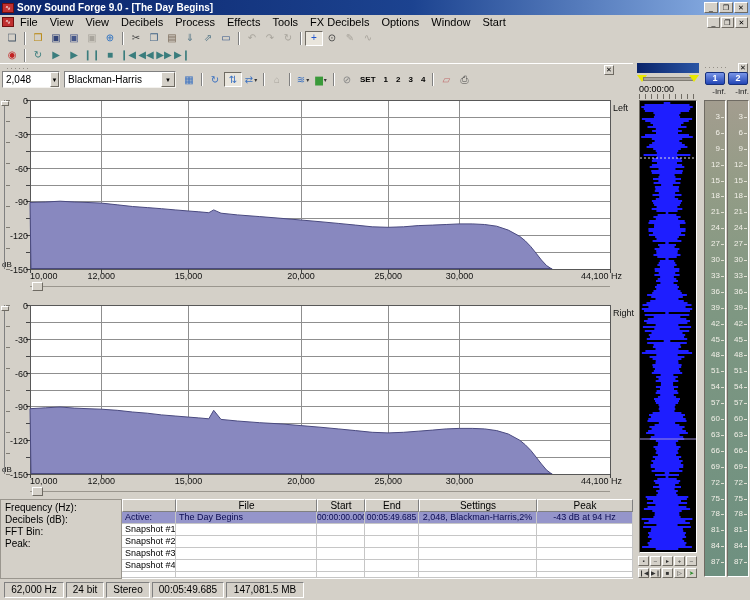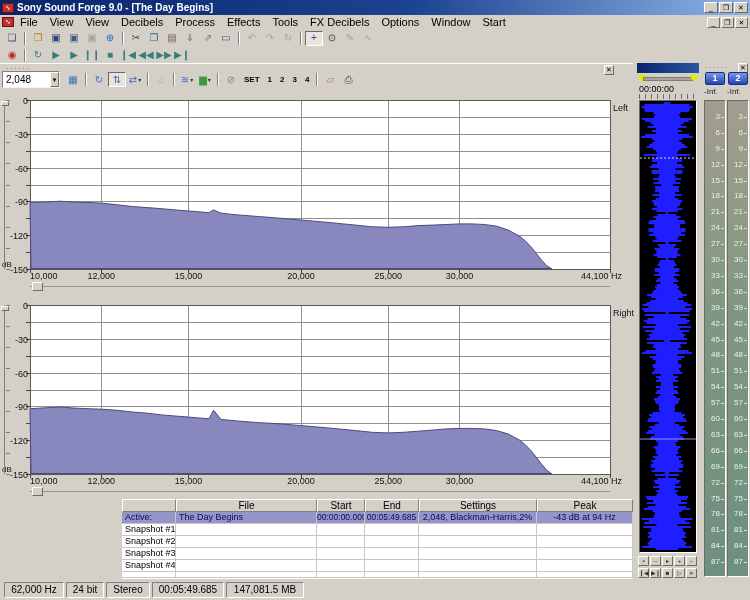--- a/index.html
+++ b/index.html
@@ -82,21 +82,21 @@
     border:1px solid;border-color:#6f6b63 #fff #fff #6f6b63}
   .ov-btnrow{position:absolute;left:1px;width:60px;display:flex}
   .ov-btn{width:11px;height:10px;background:#d4d0c8;border:1px solid;
     border-color:#fff #6f6b63 #6f6b63 #fff;font-size:6px;line-height:8px;text-align:center;
     margin-right:1px;flex:none}
   
   #meters-panel{position:absolute;left:701px;top:63px;width:49px;height:517px;background:#d4d0c8}
   .ch-btn{position:absolute;top:9px;width:20px;height:13px;border-radius:2px;
     background:linear-gradient(#7a96e8,#2245b5);border:1px solid #16307e;color:#fff;
     font-size:9px;font-weight:bold;text-align:center;line-height:11px}
-  .peak-lab{position:absolute;top:24px;width:22px;font-size:8px;text-align:left;color:#222}
+  .peak-lab{position:absolute;top:24px;width:22px;font-size:8px;text-align:right;color:#222}
   .meter-col{position:absolute;top:37px;width:22px;height:477px;
     background:linear-gradient(180deg,#a39d8f 0%,#939c86 18%,#7e9782 45%,#6e9080 100%);
     border:1px solid;border-color:#6f6b63 #fff #fff #6f6b63}
   .m-lab{position:absolute;right:5px;font-size:8px;color:#f2f0e8;line-height:8px}
   .m-tick{position:absolute;right:1px;width:3px;height:1px;background:#e0ded2}
   
   #statusbar{position:absolute;left:0;top:580px;width:750px;height:20px;background:#d4d0c8;
     display:flex;align-items:center;padding:0 2px;font-size:10px}
   .sb-cell{height:16px;line-height:14px;border:1px solid;border-color:#808080 #fff #fff #808080;
     padding:0 4px;white-space:nowrap;text-align:center;flex:none;margin-left:2px}
@@ -233,20 +233,24 @@
     </div>
 
   <div id="spectrum-window">
     <span class="grip" style="left:6px;top:1px">······</span>
     <span class="closebtn" style="left:604px;top:1px">✕</span>
     <div id="spec-toolbar">
       <span class="combo" style="width:58px">
         <span class="val" style="flex:1">2,048</span>
         <span class="arrow">▼</span>
       </span>
+      <span class="combo" style="width:112px">
+        <span class="val" style="flex:1">Blackman-Harris</span>
+        <span class="arrow">▼</span>
+      </span>
       <span id="spec-buttons" style="display:flex;align-items:center">
           <span class="tb-btn">
             <span class="glyph" style="color: rgb(58, 112, 192);">▦</span>
           </span>
           <span class="tb-sep"></span>
           <span class="tb-btn">
             <span class="glyph" style="color: rgb(58, 112, 192);">↻</span>
           </span>
           <span class="tb-btn pressed">
             <span class="glyph" style="color: rgb(58, 112, 192);">⇅</span>
@@ -280,20 +284,26 @@
           <span class="tb-sep"></span>
           <span class="tb-btn">
             <span class="glyph" style="color: rgb(192, 106, 106);">▱</span>
           </span>
           <span class="tb-btn">
             <span class="glyph" style="color: rgb(68, 68, 68);">⎙</span>
           </span>
         </span>
     </div>
 
+    <div id="info-box">
+        <div>Frequency (Hz):</div>
+        <div>Decibels (dB):</div>
+        <div>FFT Bin:</div>
+        <div>Peak:</div>
+      </div>
     <div id="snap-table">
         <div class="trow thead">
           <div class="tcell" style="width: 54px;"></div>
           <div class="tcell" style="width: 141px;">File</div>
           <div class="tcell" style="width: 48px;">Start</div>
           <div class="tcell" style="width: 54px;">End</div>
           <div class="tcell" style="width: 118px;">Settings</div>
           <div class="tcell" style="width: 96px;">Peak</div>
         </div>
         <div class="trow active">

